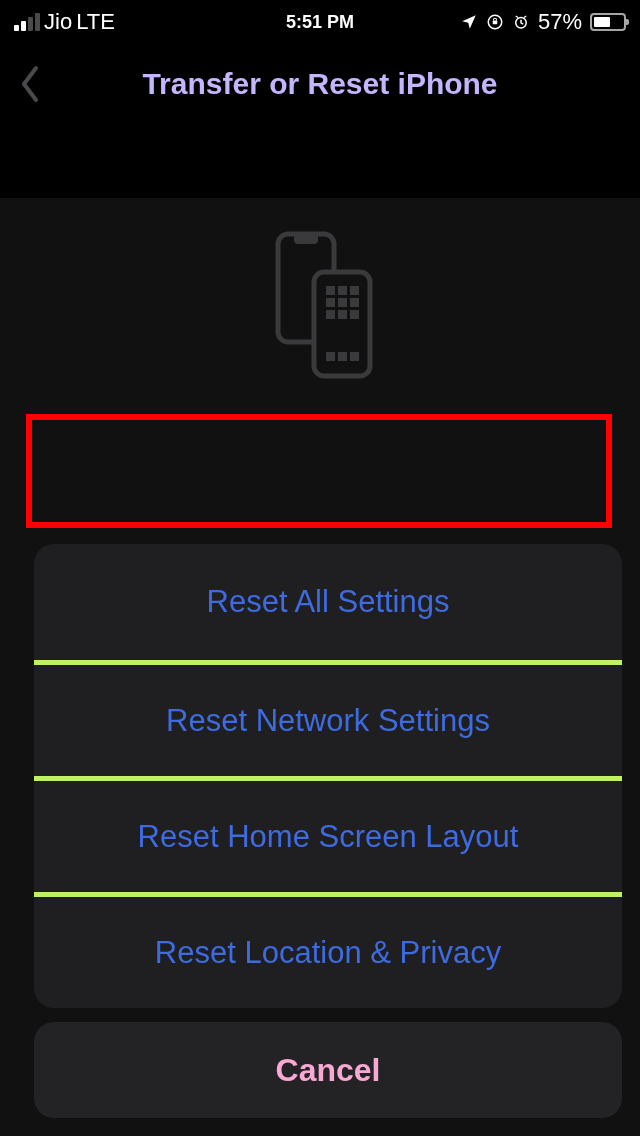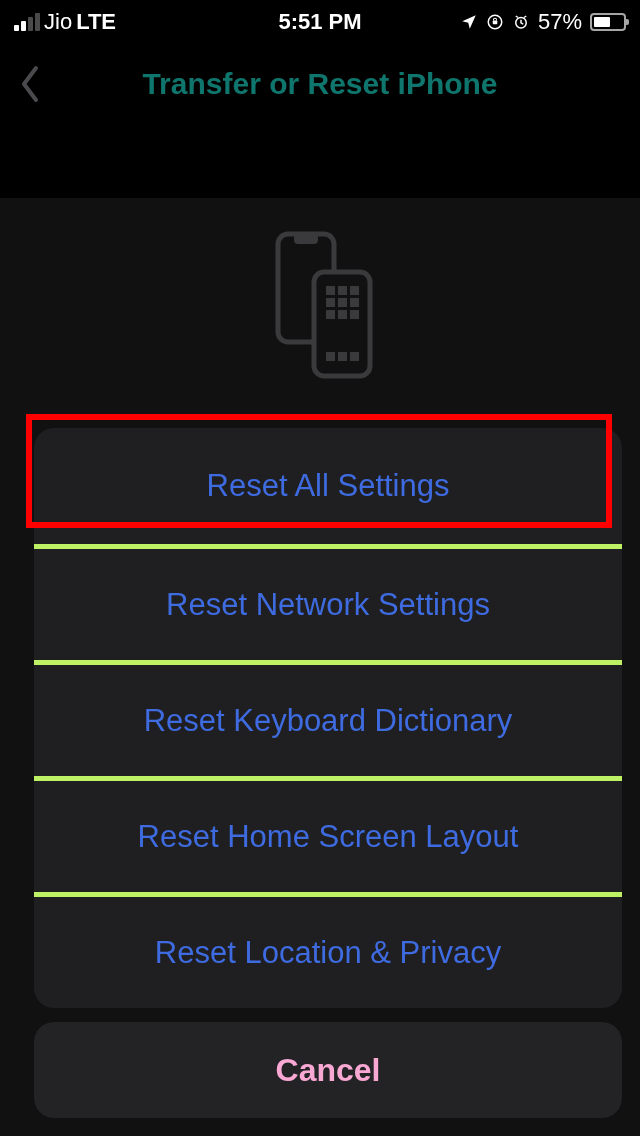--- a/index.html
+++ b/index.html
@@ -48,26 +48,26 @@
     .signal-bars span {
       width: 5px;
       background: #ffffff;
       border-radius: 1px;
     }
     .signal-bars span:nth-child(1){height:6px;}
     .signal-bars span:nth-child(2){height:10px;}
     .signal-bars span:nth-child(3){height:14px;background:#4a4a4a;}
     .signal-bars span:nth-child(4){height:18px;background:#4a4a4a;}
     .carrier {font-weight:400;}
-    .conn {font-weight:700;}
+    .conn {font-weight:400;}
     .status-center {
       position: absolute;
       left: 50%;
       transform: translateX(-50%);
-      font-size: 22px;
+      font-size: 18px;
       font-weight: 600;
     }
     .battery {
       display: flex;
       align-items: center;
       gap: 3px;
     }
     .battery-pct{font-weight:400;}
     .battery-body {
       width: 36px;
@@ -107,21 +107,21 @@
       position:absolute;
       left:18px;
       top:50%;
       transform:translateY(-50%);
       width:24px;height:40px;
       color:#4a4a4e;
     }
     .nav-title{
       font-size:30px;
       font-weight:600;
-      color:#0f766e;
+      color:#c4b5fd;
     }
 
     
     .content-area{
       position:absolute;
       top:198px;
       left:0;right:0;
       bottom:0;
       background:#111112;
     }
@@ -257,20 +257,19 @@
     </svg>
   </div>
   <div class="erase-link">Erase All Content and Settings</div>
 </div>
 
 <div class="sheet-backdrop"></div>
 <div class="action-sheet">
   <div class="sheet-group">
     <div class="sheet-item">Reset All Settings</div>
     <div class="sheet-item">Reset Network Settings</div>
-    <div class="sheet-item">Reset Keyboard Dictionary</div>
     <div class="sheet-item">Reset Home Screen Layout</div>
     <div class="sheet-item">Reset Location &amp; Privacy</div>
   </div>
   <div class="sheet-cancel">Cancel</div>
 </div>
 
 <div class="highlight-box" style="left:26px;top:414px;width:586px;height:114px;"></div>
 
 </body></html>

